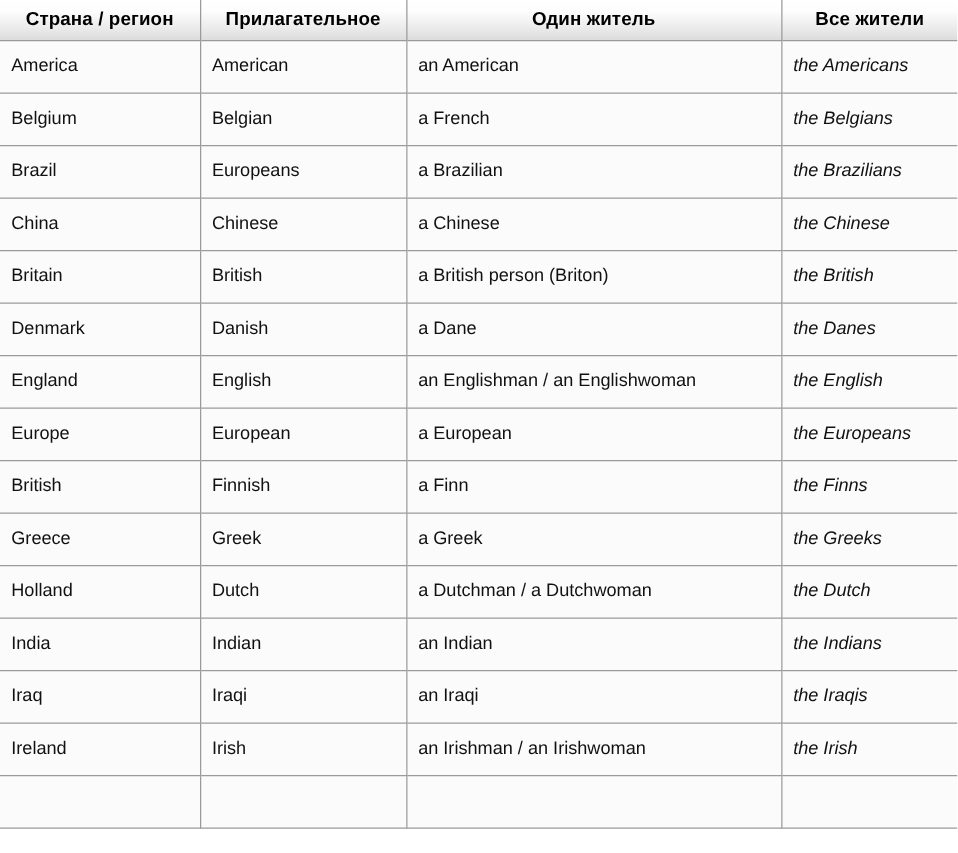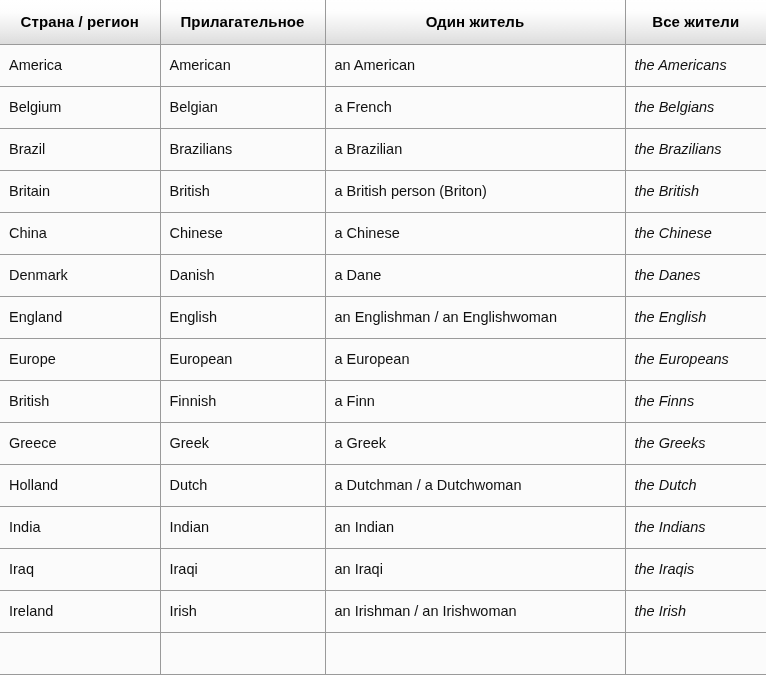--- a/index.html
+++ b/index.html
@@ -29,21 +29,21 @@
     width: 766px;
     border-spacing: 0;
   }
 
   table.nationalities col.c1 { width: 160px; }
   table.nationalities col.c2 { width: 165px; }
   table.nationalities col.c3 { width: 300px; }
   table.nationalities col.c4 { width: 141px; }
 
   thead th {
-    height: 44px;
+    height: 32px;
     box-sizing: border-box;
     padding: 0 6px;
     text-align: center;
     vertical-align: middle;
     font-size: 15px;
     font-weight: bold;
     color: #000000;
     background: linear-gradient(to bottom, #ffffff 0%, #fdfdfd 28%, #eaeaea 72%, #dcdcdc 100%);
     border-right: 1px solid #9a9a9a;
     border-bottom: 1px solid #9a9a9a;
@@ -103,35 +103,35 @@
           <td>the Americans</td>
         </tr>
         <tr>
           <td>Belgium</td>
           <td>Belgian</td>
           <td>a French</td>
           <td>the Belgians</td>
         </tr>
         <tr>
           <td>Brazil</td>
-          <td>Brazilians</td>
+          <td>Europeans</td>
           <td>a Brazilian</td>
           <td>the Brazilians</td>
+        </tr>
+        <tr>
+          <td>China</td>
+          <td>Chinese</td>
+          <td>a Chinese</td>
+          <td>the Chinese</td>
         </tr>
         <tr>
           <td>Britain</td>
           <td>British</td>
           <td>a British person (Briton)</td>
           <td>the British</td>
-        </tr>
-        <tr>
-          <td>China</td>
-          <td>Chinese</td>
-          <td>a Chinese</td>
-          <td>the Chinese</td>
         </tr>
         <tr>
           <td>Denmark</td>
           <td>Danish</td>
           <td>a Dane</td>
           <td>the Danes</td>
         </tr>
         <tr>
           <td>England</td>
           <td>English</td>

